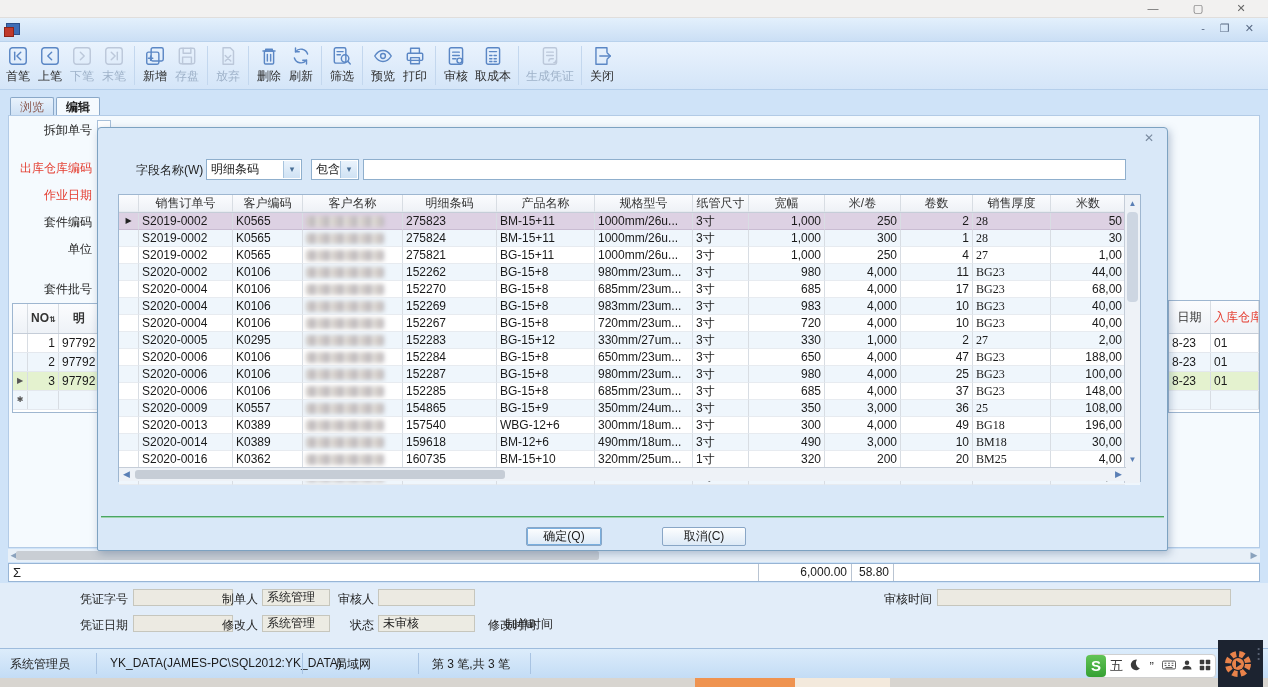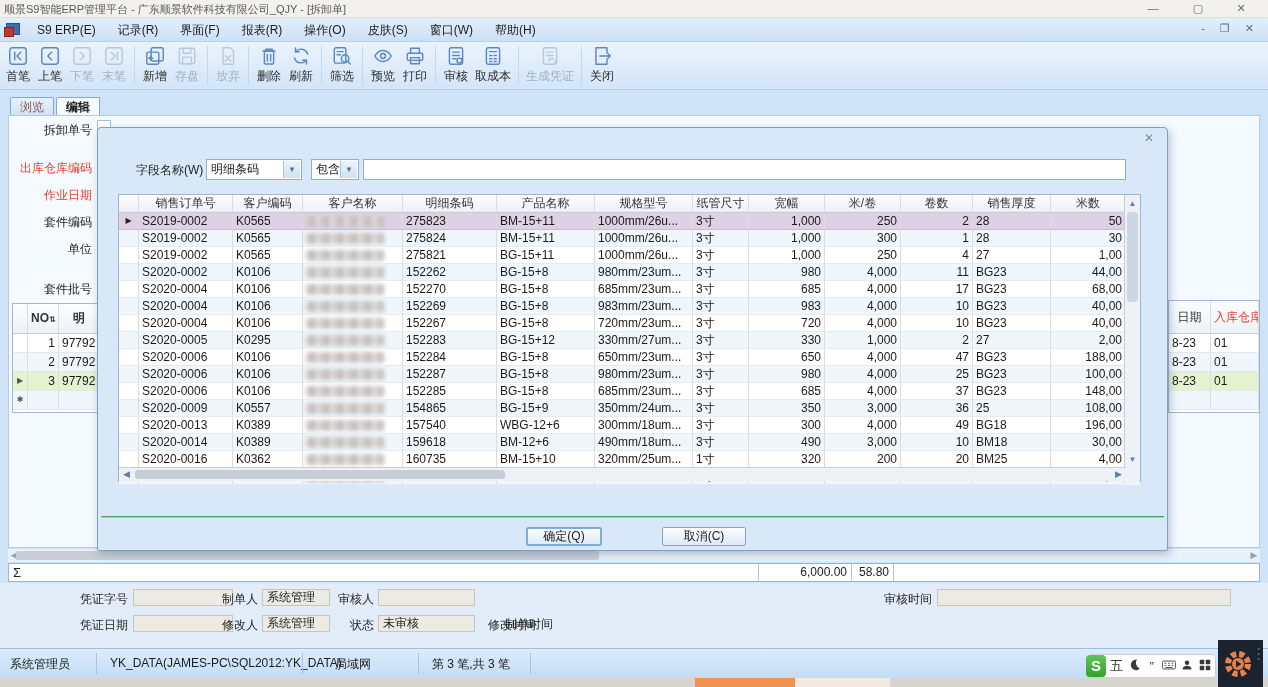--- a/index.html
+++ b/index.html
@@ -69,21 +69,21 @@
   .trow { display:flex; height:17px; background:#fff; }
   .trow.alt { background:#eff6fc; }
   .trow.sel { background:#ddd1e3; }
   .tc { border-right:1px solid #d8dde3; border-bottom:1px solid #e7ebf0; padding:0 3px; line-height:16px; white-space:nowrap; overflow:hidden; font-size:12px; }
   .trow .tc { border-bottom:1px solid #e7ebf0; }
   .trow.sel .tc { border-bottom:1px solid #c9bcd2; }
   .ind { width:20px; text-align:center; font-size:8px; color:#222; padding:0; }
   .c-order{width:94px;} .c-cust{width:70px;} .c-name{width:100px;} .c-barcode{width:94px;}
   .c-product{width:98px;} .c-spec{width:98px;} .c-tube{width:56px;}
   .c-width{width:76px;text-align:right;} .c-mroll{width:76px;text-align:right;}
-  .c-rolls{width:72px;text-align:right;} .c-thick{width:78px;} .c-meters{width:74px;text-align:right;border-right:none;}
+  .c-rolls{width:72px;text-align:right;} .c-thick{width:78px;font-family:Liberation Serif, serif;} .c-meters{width:74px;text-align:right;border-right:none;}
   .blurbox { display:inline-block; width:78px; height:11px; margin-top:3px; border-radius:2px;
              background:repeating-linear-gradient(90deg,#cfc9c6 0 5px,#bdb9bd 5px 9px,#dedad6 9px 14px); filter:blur(2px); }
   
   .vscroll { position:absolute; right:0; top:0; width:16px; height:288px; background:#eef2f7; border-left:1px solid #c5cdd8; }
   .vscroll .up { position:absolute; top:1px; left:0; width:15px; height:15px; color:#5a7fb5; text-align:center; font-size:8px; line-height:15px; }
   .vscroll .down { position:absolute; bottom:16px; left:0; width:15px; height:15px; color:#5a7fb5; text-align:center; font-size:8px; line-height:15px; }
   .vscroll .thumb { position:absolute; top:17px; left:2px; width:11px; height:90px; background:#cdd6e2; border-radius:4px; }
   .hscroll { position:absolute; left:0; bottom:0; width:1007px; height:14px; background:#eef2f7; border-top:1px solid #c5cdd8; }
   .hscroll .thumb { position:absolute; left:16px; top:2px; width:370px; height:9px; background:#c6cdd6; border-radius:3px; }
   .hscroll .larr,.hscroll .rarr { position:absolute; top:0; width:15px; height:13px; color:#5a7fb5; font-size:9px; text-align:center; line-height:13px; }
@@ -126,38 +126,27 @@
 
   
   .taskstrip { position:absolute; left:0; top:678px; width:1268px; height:9px; background:#d8d5d0; }
   .taskstrip .orange { position:absolute; left:695px; top:0; width:100px; height:9px; background:#ef9350; }
   .taskstrip .lite { position:absolute; left:795px; top:0; width:95px; height:9px; background:#f3e9dc; }
 </style>
 </head>
 <body>
 
 <div class="titlebar">
-  <span class="title">顺景S9智能ERP管理平台 - 广东顺景软件科技有限公司_QJY - [拆卸单]</span>
   <span class="winctrl wc-min">—</span>
   <span class="winctrl wc-max">▢</span>
   <span class="winctrl wc-close">✕</span>
 </div>
 
 <div class="menubar">
   <span class="appicon"></span>
-  <div class="menu-items">
-      <div class="menu-item">S9 ERP(E)</div>
-      <div class="menu-item">记录(R)</div>
-      <div class="menu-item">界面(F)</div>
-      <div class="menu-item">报表(R)</div>
-      <div class="menu-item">操作(O)</div>
-      <div class="menu-item">皮肤(S)</div>
-      <div class="menu-item">窗口(W)</div>
-      <div class="menu-item">帮助(H)</div>
-    </div>
   <span class="mdi-ctrls">-  ❐  ✕</span>
 </div>
 
 <div class="toolbar">
     <div class="tb-btn">
       <span class="ic">
         <svg width="22" height="22" viewBox="0 0 20 20" fill="none" stroke="#5b87c5" stroke-width="1.3" stroke-linecap="round" stroke-linejoin="round">
           <rect x="2.5" y="2.5" width="15" height="15" rx="2.5"></rect>
           <path d="M12.5 6.5L9 10l3.5 3.5"></path>
           <path d="M7 6.5v7"></path>

